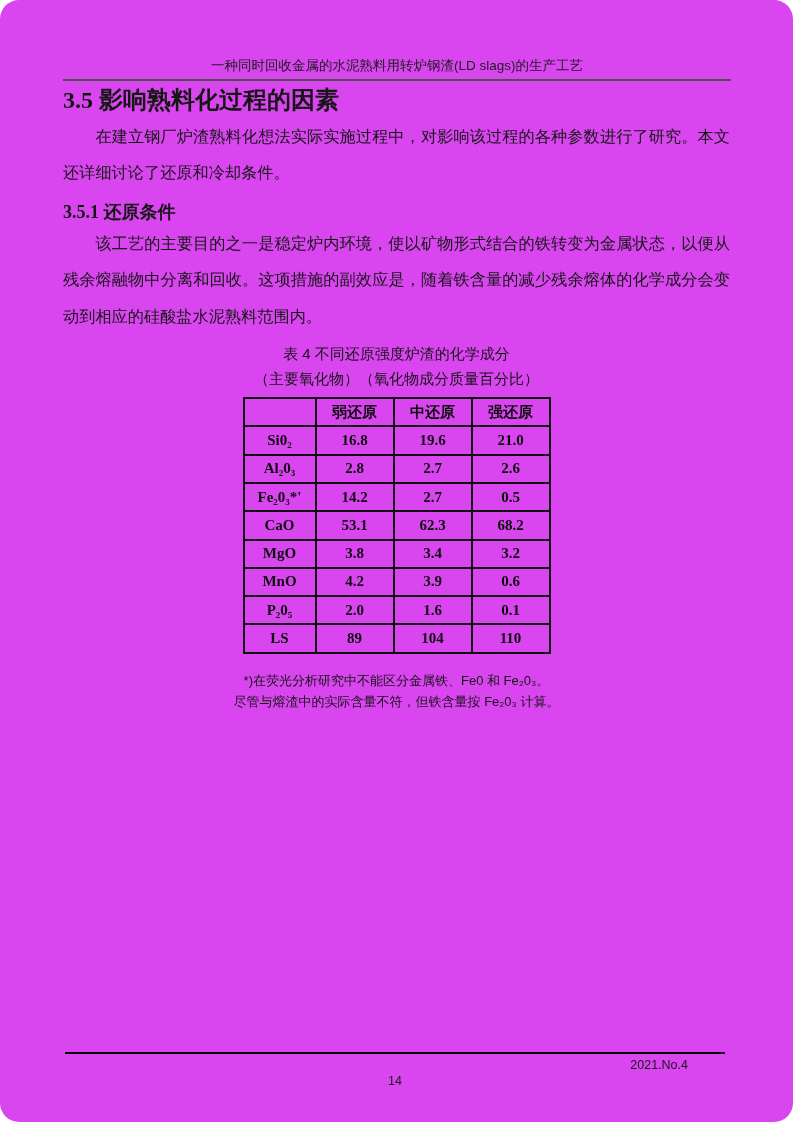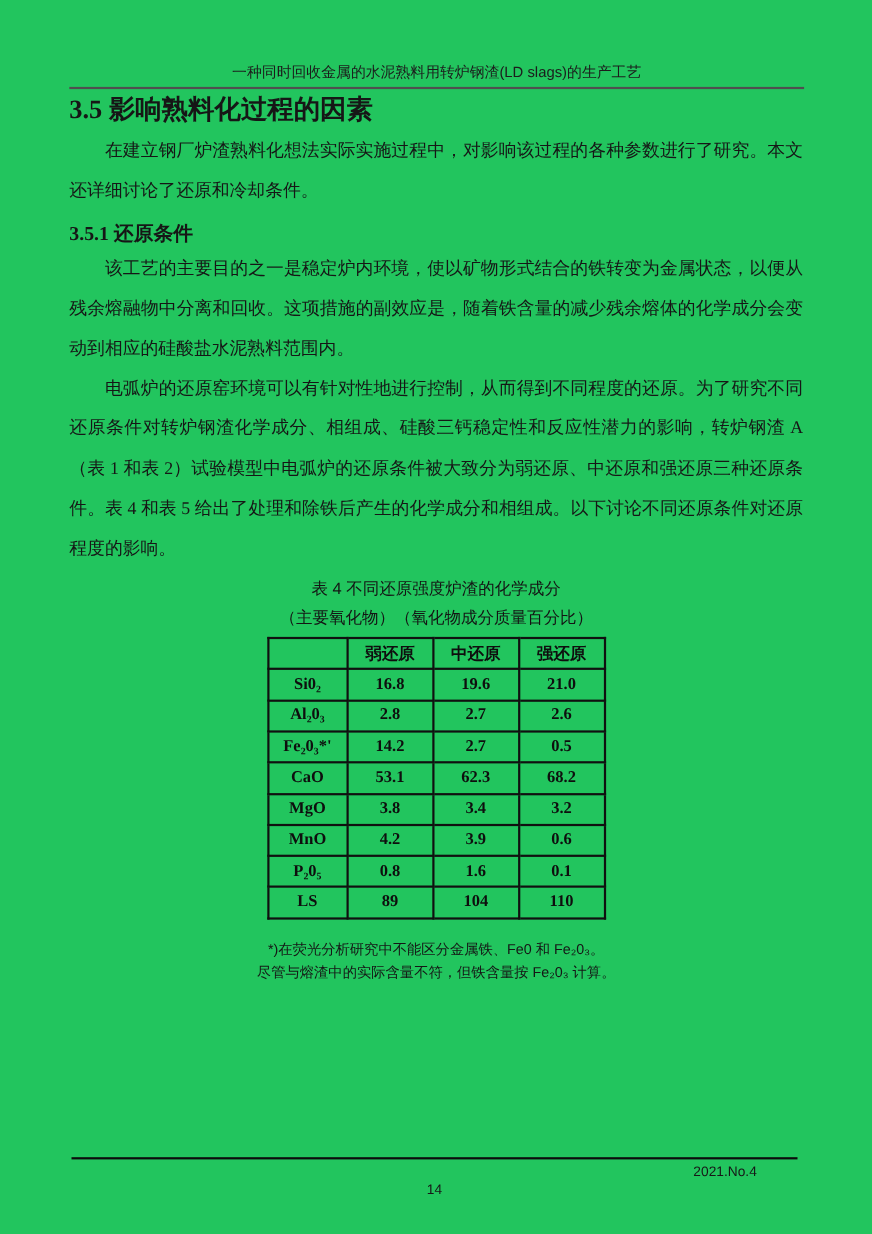--- a/index.html
+++ b/index.html
@@ -1,24 +1,25 @@
 <!DOCTYPE html>
 <html><head>
 <meta charset="utf-8">
 <style>
   * { box-sizing: border-box; }
   html, body { margin: 0; padding: 0; background: #ffffff; }
   .page {
     position: relative;
     width: 793px;
     height: 1122px;
-    background: #22c55e;
+    background: #d946ef;
     color: #161616;
     font-family: "Liberation Serif", "DejaVu Serif", serif;
     overflow: hidden;
+    border-radius: 19px;
   }
   .running-header {
     margin: 0 62px 0 63px;
     padding-top: 57px;
     padding-bottom: 4px;
     text-align: center;
     font-family: "Liberation Sans", "DejaVu Sans", sans-serif;
     font-size: 13.5px;
     color: #1c1c1c;
     border-bottom: 2px solid #4f4f4f;
@@ -118,21 +119,20 @@
   <div class="content">
 
     <div class="h1">3.5 影响熟料化过程的因素</div>
 
     <p class="para">在建立钢厂炉渣熟料化想法实际实施过程中，对影响该过程的各种参数进行了研究。本文还详细讨论了还原和冷却条件。</p>
 
     <div class="h2">3.5.1 还原条件</div>
 
     <p class="para tight">该工艺的主要目的之一是稳定炉内环境，使以矿物形式结合的铁转变为金属状态，以便从残余熔融物中分离和回收。这项措施的副效应是，随着铁含量的减少残余熔体的化学成分会变动到相应的硅酸盐水泥熟料范围内。</p>
 
-    <p class="para" style="margin-top:0;">电弧炉的还原窑环境可以有针对性地进行控制，从而得到不同程度的还原。为了研究不同还原条件对转炉钢渣化学成分、相组成、硅酸三钙稳定性和反应性潜力的影响，转炉钢渣 A（表 1 和表 2）试验模型中电弧炉的还原条件被大致分为弱还原、中还原和强还原三种还原条件。表 4 和表 5 给出了处理和除铁后产生的化学成分和相组成。以下讨论不同还原条件对还原程度的影响。</p>
 
     <div class="table-title">表 4  不同还原强度炉渣的化学成分</div>
     <div class="table-subtitle">（主要氧化物）（氧化物成分质量百分比）</div>
 
     <table class="data-table">
       <tbody>
         <tr>
           <td class="label-col"></td>
           <td>弱还原</td>
           <td>中还原</td>
@@ -169,21 +169,21 @@
           <td>3.2</td>
         </tr>
         <tr>
           <td class="label-col">MnO</td>
           <td>4.2</td>
           <td>3.9</td>
           <td>0.6</td>
         </tr>
         <tr>
           <td class="label-col">P₂0₅</td>
-          <td>0.8</td>
+          <td>2.0</td>
           <td>1.6</td>
           <td>0.1</td>
         </tr>
         <tr>
           <td class="label-col">LS</td>
           <td>89</td>
           <td>104</td>
           <td>110</td>
         </tr>
       </tbody>

